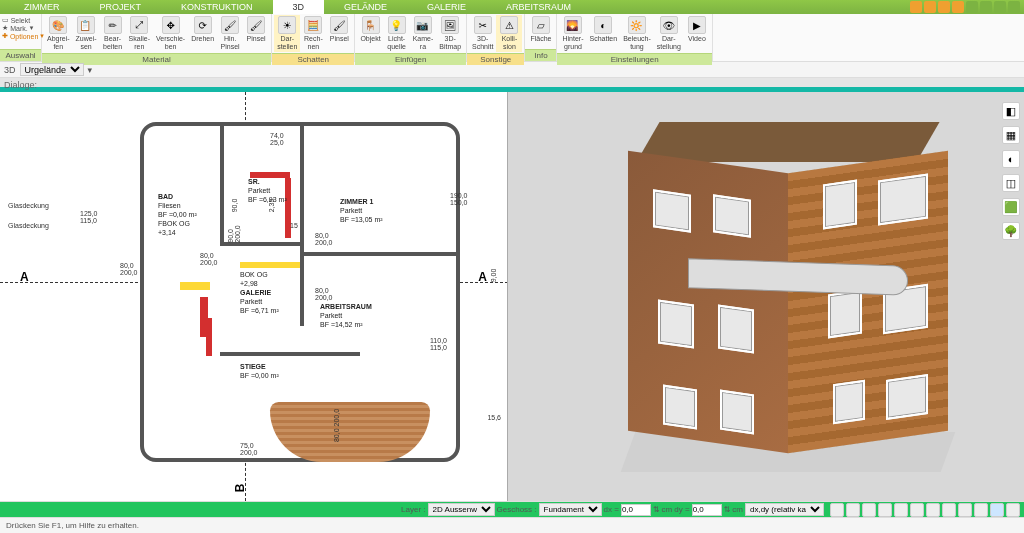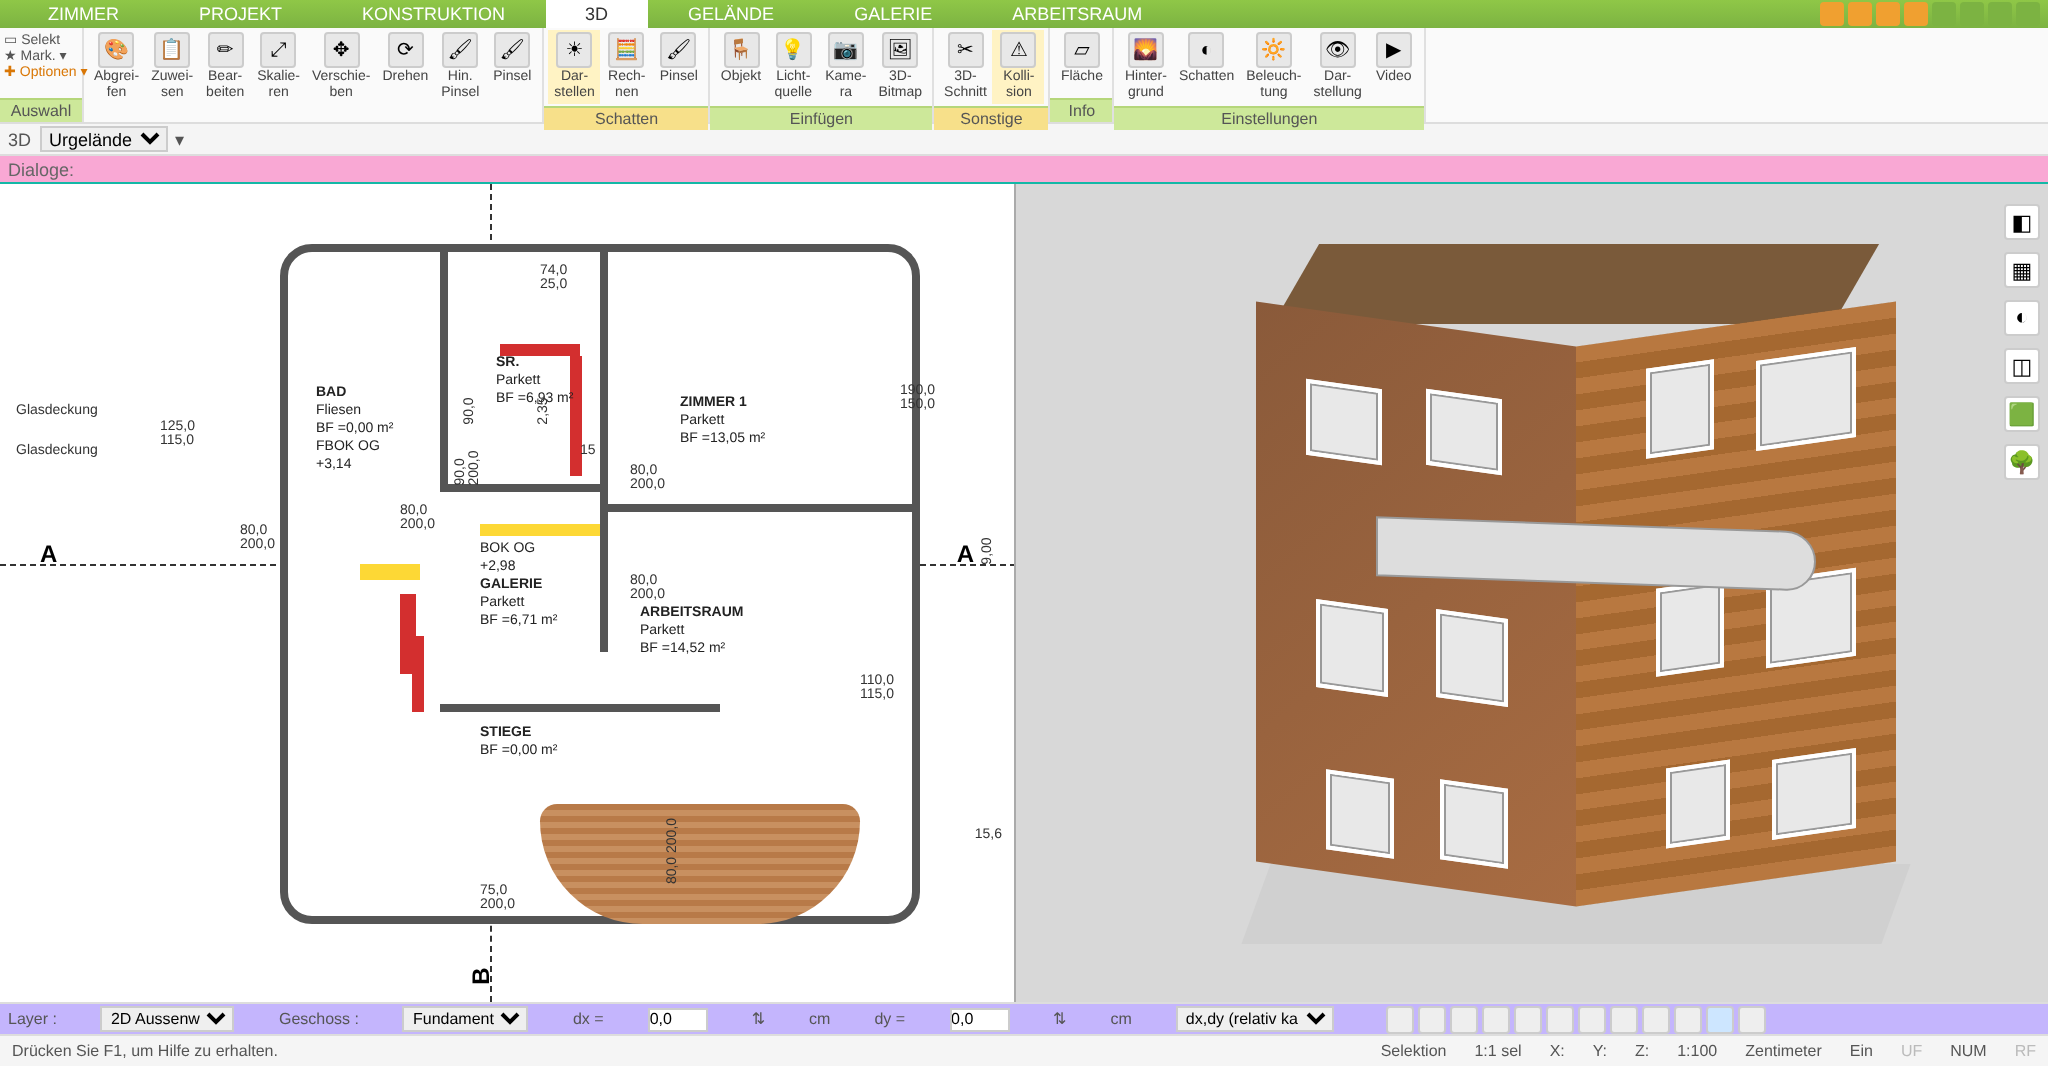--- a/index.html
+++ b/index.html
@@ -18,21 +18,21 @@
 .ribbon-group.hl .label { background: #f7e08a; }
 .ribbon-btn { display: flex; flex-direction: column; align-items: center; padding: 1px 3px; cursor: pointer; min-width: 26px; }
 .ribbon-btn .ic { width: 18px; height: 18px; background: #e8e8e8; border: 1px solid #ccc; border-radius: 2px; margin-bottom: 1px; display:flex; align-items:center; justify-content:center; font-size:10px; }
 .ribbon-btn .lbl { font-size: 7px; color: #444; text-align: center; line-height: 8px; white-space: pre; }
 .ribbon-group.sel { width: 42px; }
 .ribbon-group.sel .buttons { flex-direction: column; font-size: 7px; padding: 2px; }
 .sel-row { display: flex; align-items: center; gap: 2px; color: #555; }
 
 .subbar { height: 16px; background: #f5f5f5; border-bottom: 1px solid #ddd; display: flex; align-items: center; padding: 0 4px; gap: 4px; font-size: 9px; color: #555; }
 .subbar select { font-size: 9px; height: 13px; border: 1px solid #ccc; }
-.dialog-row { height: 14px; background: #f9a8d4; border-bottom: 1px solid #14b8a6; padding: 0 4px; font-size: 9px; color: #666; line-height: 14px; }
+.dialog-row { height: 14px; background: #e5e5e5; border-bottom: 5px solid #14b8a6; padding: 0 4px; font-size: 9px; color: #666; line-height: 14px; }
 
 .workspace { height: 409px; display: flex; position: relative; }
 .pane { position: relative; overflow: hidden; }
 .pane.left { width: 508px; background: #fff; border-right: 1px solid #aaa; }
 .pane.right { flex: 1; background: #d8d8d8; }
 
 
 .plan { position: absolute; left: 140px; top: 30px; width: 320px; height: 340px; }
 .plan .outer { position: absolute; inset: 0; border: 4px solid #555; border-radius: 16px; background: #fff; }
 .plan .wall { position: absolute; background: #555; }
@@ -52,21 +52,21 @@
 .wall3d { position: absolute; background: linear-gradient(135deg, #8a5a3a, #a86c42); }
 .wood { background: repeating-linear-gradient(0deg, #b87840 0 8px, #a56830 8px 16px) !important; }
 .window3d { position: absolute; background: #e8e8e8; border: 2px solid #fff; box-shadow: inset 0 0 0 1px #999; }
 .balcony { position: absolute; background: #ddd; border: 1px solid #999; border-radius: 0 40px 40px 0; }
 .roof { position: absolute; background: #7a5a3a; transform: skewX(-30deg); }
 .foundation { position: absolute; background: #d0d0d0; }
 
 .side-tools { position: absolute; right: 4px; top: 10px; display: flex; flex-direction: column; gap: 6px; }
 .side-tools .t { width: 18px; height: 18px; border: 1px solid #ccc; background: #fff; border-radius: 2px; display:flex; align-items:center; justify-content:center; font-size:11px; }
 
-.bottombar { height: 16px; background: #c4b5fd; border-top: 1px solid #ddd; display: flex; align-items: center; padding: 0 4px; gap: 22px; font-size: 8px; color: #555; }
+.bottombar { height: 16px; background: #22c55e; border-top: 1px solid #ddd; display: flex; align-items: center; padding: 0 4px; gap: 2px; font-size: 8px; color: #555; justify-content: flex-end; }
 .bottombar input { width: 30px; height: 12px; font-size: 8px; border: 1px solid #ccc; }
 .bottombar select { height: 13px; font-size: 8px; border: 1px solid #ccc; }
 .bottombar .tools { display: flex; gap: 2px; margin-left: 4px; }
 .bottombar .tools .bt { width: 14px; height: 14px; background: #eee; border: 1px solid #ccc; border-radius: 2px; }
 
 .statusbar { height: 16px; background: #f5f5f5; border-top: 1px solid #ddd; display: flex; align-items: center; padding: 0 6px; font-size: 8px; color: #555; gap: 20px; }
 .statusbar .right { margin-left: auto; display: flex; gap: 14px; }
 </style>
 </head>
 <body>
@@ -135,20 +135,21 @@
       <div class="ribbon-btn">
           <div class="ic">🖌</div>
           <div class="lbl">Hin.
 Pinsel</div>
         </div>
       <div class="ribbon-btn">
           <div class="ic">🖌</div>
           <div class="lbl">Pinsel</div>
         </div>
     </div>
+    <div class="label">Material</div>
   </div>
 
   <div class="ribbon-group hl">
     <div class="buttons">
       <div class="ribbon-btn" style="background:#fff3c4">
           <div class="ic">☀</div>
           <div class="lbl">Dar-
 stellen</div>
         </div>
       <div class="ribbon-btn">
@@ -401,26 +402,13 @@
     <div class="bt"></div>
     <div class="bt"></div>
     <div class="bt"></div>
     <div class="bt" style="background:#cde6ff"></div>
     <div class="bt"></div>
   </div>
 </div>
 
 <div class="statusbar">
   <span>Drücken Sie F1, um Hilfe zu erhalten.</span>
-  <div class="right">
-    <span>Selektion</span>
-    <span>1:1 sel</span>
-    <span>X:</span>
-    <span>Y:</span>
-    <span>Z:</span>
-    <span>1:100</span>
-    <span>Zentimeter</span>
-    <span>Ein</span>
-    <span style="color:#bbb">UF</span>
-    <span>NUM</span>
-    <span style="color:#bbb">RF</span>
-  </div>
 </div>
 
 </body></html>

